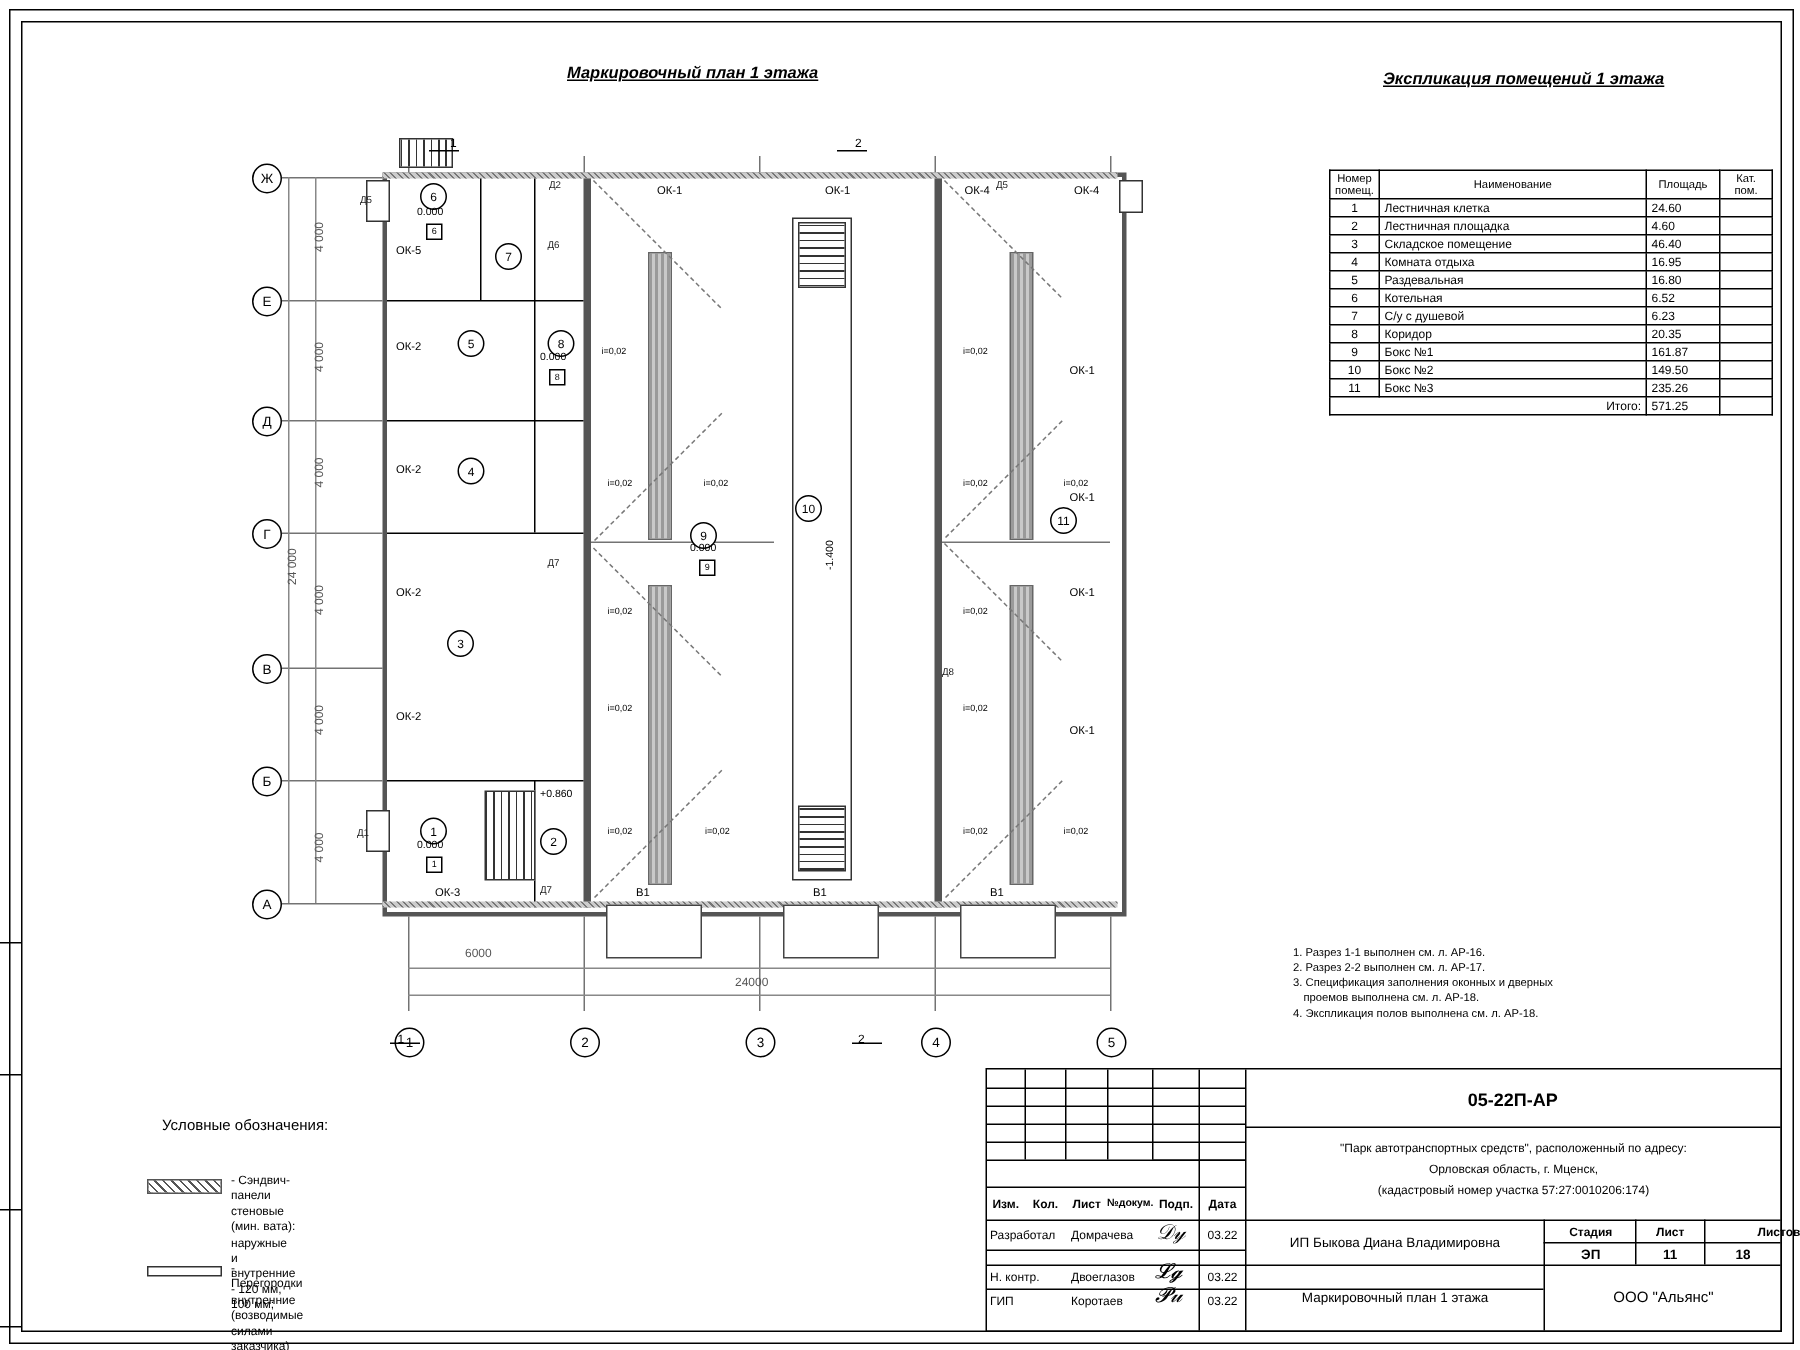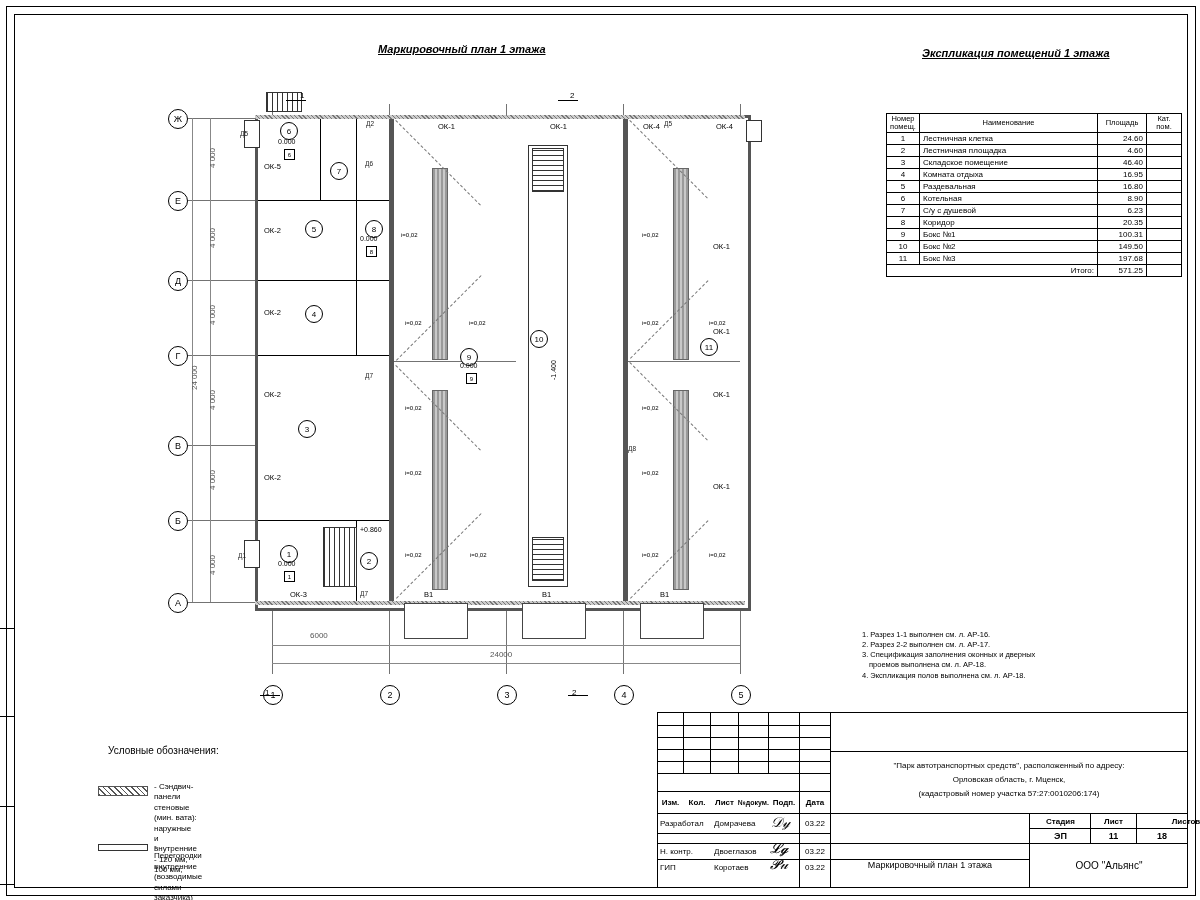--- a/index.html
+++ b/index.html
@@ -46,21 +46,21 @@
   .slope{position:absolute;font-size:6px;white-space:nowrap;}
   .door{position:absolute;background:#fff;border:1px solid #333;}
   .gate{position:absolute;border:1px solid #444;background:#fff;}
   .cut{position:absolute;font-size:8px;}
 
   
   .exp{position:absolute;left:886px;top:113px;width:296px;border-collapse:collapse;font-size:8px;}
   .exp th,.exp td{border:1px solid #000;padding:1px 3px;}
   .exp th{font-weight:normal;text-align:center;font-size:7.5px;line-height:1.05;}
   .exp td.n{text-align:center;width:26px;}
-  .exp td.a{text-align:right;width:42px;}
+  .exp td.a{text-align:left;width:42px;}
   .exp td.k{width:28px;}
   .exp .tot{text-align:right;font-size:8px;}
 
   
   .notes{position:absolute;left:862px;top:630px;font-size:7.5px;line-height:1.35;}
 
   
   .legend-title{position:absolute;left:108px;top:745px;font-size:10px;}
   .legend{position:absolute;left:98px;top:782px;font-size:8px;}
   .lg-row{position:relative;height:34px;}
@@ -301,51 +301,51 @@
         </tr>
       <tr>
           <td class="n">5</td>
           <td>Раздевальная</td>
           <td class="a">16.80</td>
           <td class="k"></td>
         </tr>
       <tr>
           <td class="n">6</td>
           <td>Котельная</td>
-          <td class="a">8.90</td>
+          <td class="a">6.52</td>
           <td class="k"></td>
         </tr>
       <tr>
           <td class="n">7</td>
           <td>С/у с душевой</td>
           <td class="a">6.23</td>
           <td class="k"></td>
         </tr>
       <tr>
           <td class="n">8</td>
           <td>Коридор</td>
           <td class="a">20.35</td>
           <td class="k"></td>
         </tr>
       <tr>
           <td class="n">9</td>
           <td>Бокс №1</td>
-          <td class="a">100.31</td>
+          <td class="a">161.87</td>
           <td class="k"></td>
         </tr>
       <tr>
           <td class="n">10</td>
           <td>Бокс №2</td>
           <td class="a">149.50</td>
           <td class="k"></td>
         </tr>
       <tr>
           <td class="n">11</td>
           <td>Бокс №3</td>
-          <td class="a">197.68</td>
+          <td class="a">235.26</td>
           <td class="k"></td>
         </tr>
       <tr>
         <td class="tot" colspan="2">Итого:</td>
         <td class="a">571.25</td>
         <td class="k"></td>
       </tr>
     </tbody>
   </table>
 
@@ -390,20 +390,21 @@
     <div class="sl" style="left:0;top:24px;width:172px;height:1px"></div>
     <div class="sl" style="left:0;top:36px;width:172px;height:1px"></div>
     <div class="sl" style="left:0;top:48px;width:172px;height:1px"></div>
     <div class="sl" style="left:0;top:60px;width:172px;height:1px"></div>
     <div class="sl" style="left:0;top:78px;width:172px;height:1px"></div>
     <div class="sl" style="left:0;top:100px;width:529px;height:1px"></div>
     <div class="sl" style="left:0;top:130px;width:529px;height:1px"></div>
     <div class="sl" style="left:0;top:146px;width:371px;height:1px"></div>
     <div class="sl" style="left:172px;top:38px;width:357px;height:1px"></div>
 
+    <div class="cellc" style="left:172px;top:4px;width:357px;height:32px;font-size:12px;font-weight:bold">05-22П-АР</div>
 
     <div class="cellc" style="left:175px;top:46px;width:352px;height:12px;font-size:8px">"Парк автотранспортных средств",  расположенный по адресу:</div>
     <div class="cellc" style="left:175px;top:60px;width:352px;height:12px;font-size:8px">Орловская область, г. Мценск,</div>
     <div class="cellc" style="left:175px;top:74px;width:352px;height:12px;font-size:8px">(кадастровый номер участка 57:27:0010206:174)</div>
 
     <div class="cellc" style="left:0;top:79px;width:25px;height:20px;font-size:8px;font-weight:bold">Изм.</div>
     <div class="cellc" style="left:26px;top:79px;width:26px;height:20px;font-size:8px;font-weight:bold">Кол.</div>
     <div class="cellc" style="left:53px;top:79px;width:27px;height:20px;font-size:8px;font-weight:bold">Лист</div>
     <div class="cellc" style="left:81px;top:79px;width:29px;height:20px;font-size:7px;font-weight:bold">№докум.</div>
     <div class="cellc" style="left:111px;top:79px;width:30px;height:20px;font-size:8px;font-weight:bold">Подп.</div>
@@ -419,20 +420,21 @@
     <div class="cellc" style="left:142px;top:131px;width:30px;height:14px;font-size:8px">03.22</div>
 
     <div class="cellcl" style="left:2px;top:147px;width:50px;height:14px;font-size:8px">ГИП</div>
     <div class="cellcl" style="left:56px;top:147px;width:54px;height:14px;font-size:8px">Коротаев</div>
     <div class="cellc" style="left:142px;top:147px;width:30px;height:14px;font-size:8px">03.22</div>
 
     <div class="sig" style="left:113px;top:102px">𝒟𝓎</div>
     <div class="sig" style="left:112px;top:128px">𝓛𝓰</div>
     <div class="sig" style="left:112px;top:144px">𝓟𝓊</div>
 
+    <div class="cellc" style="left:176px;top:101px;width:192px;height:28px;font-size:9px">ИП Быкова Диана Владимировна</div>
 
     <div class="cellc" style="left:176px;top:132px;width:192px;height:40px;font-size:9px">Маркировочный план 1 этажа</div>
 
     <div class="cellc" style="left:374px;top:101px;width:57px;height:14px;font-size:8px;font-weight:bold">Стадия</div>
     <div class="cellc" style="left:434px;top:101px;width:43px;height:14px;font-size:8px;font-weight:bold">Лист</div>
     <div class="cellc" style="left:504px;top:101px;width:48px;height:14px;font-size:8px;font-weight:bold">Листов</div>
     <div class="sl" style="left:371px;top:115px;width:158px;height:1px"></div>
     <div class="cellc" style="left:374px;top:116px;width:57px;height:14px;font-size:9px;font-weight:bold">ЭП</div>
     <div class="cellc" style="left:434px;top:116px;width:43px;height:14px;font-size:9px;font-weight:bold">11</div>
     <div class="cellc" style="left:480px;top:116px;width:48px;height:14px;font-size:9px;font-weight:bold">18</div>

